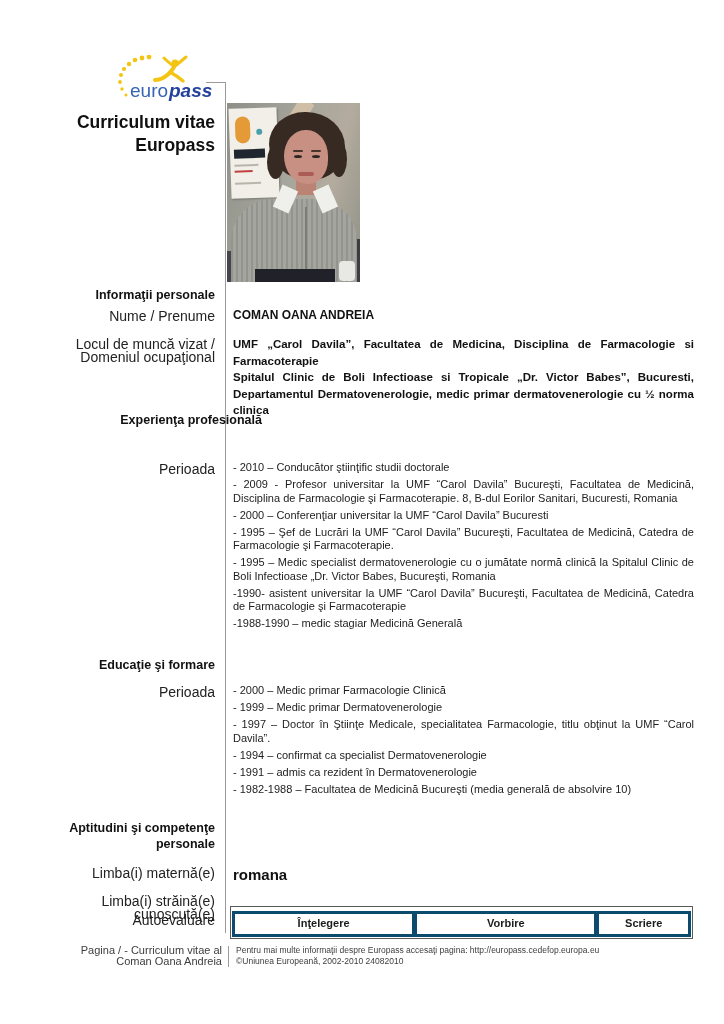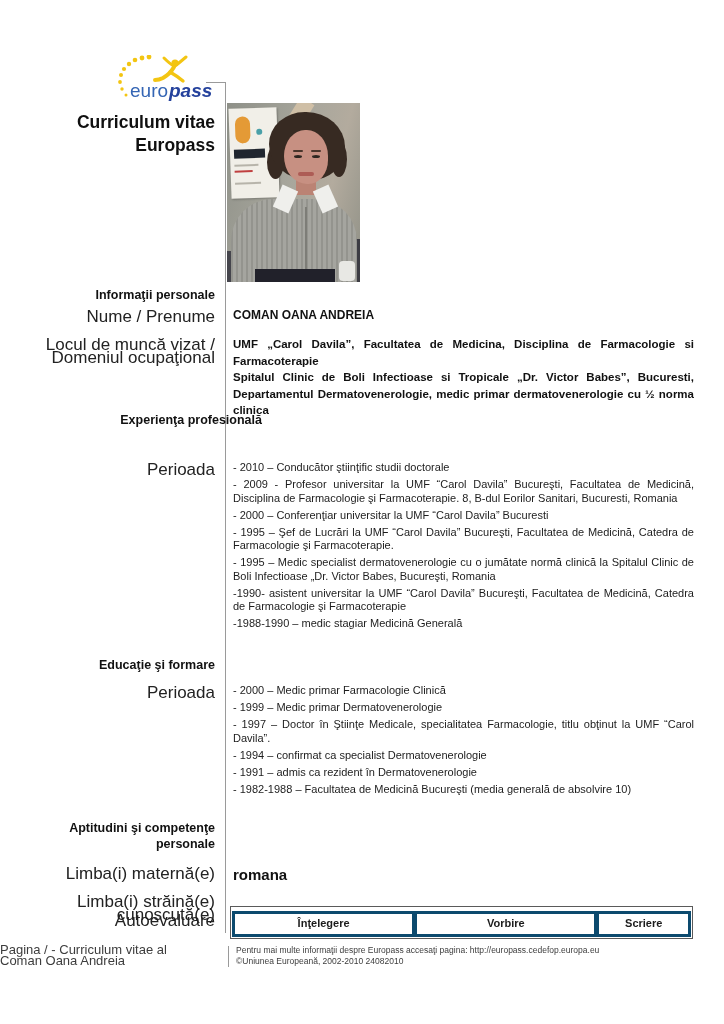--- a/index.html
+++ b/index.html
@@ -4,21 +4,21 @@
 <style>
   * { margin:0; padding:0; box-sizing:border-box; }
   html, body { width:724px; height:1024px; background:#ffffff; }
   body { font-family:"Liberation Sans","DejaVu Sans",sans-serif; color:#1b1b1b; position:relative; overflow:hidden; }
   .abs { position:absolute; }
 
   
   .sect-heading { position:absolute; left:0; width:215px; text-align:right;
                   font-size:12.5px; font-weight:bold; line-height:16px; color:#111; }
   .lbl { position:absolute; left:0; width:215px; text-align:right;
-         font-size:17px; line-height:13px; color:#222; }
+         font-size:14px; line-height:13px; color:#222; }
 
   
   .val { position:absolute; left:233px; width:461px; }
 
   .title-block { position:absolute; left:0; top:111px; width:215px; text-align:right;
                  font-size:17.5px; font-weight:bold; line-height:23px; color:#101010; }
 
   .divider-v { position:absolute; background:#9a9a9a; width:1px; }
   .divider-h { position:absolute; background:#9a9a9a; height:1px; }
 
@@ -30,22 +30,22 @@
   .mt-value { font-size:15px; font-weight:bold; color:#111; }
 
   
   .sa-table { border:1px solid #5a5a5a; padding:4px 1px 1px 1px; background:#fff; }
   .sa-row { display:flex; }
   .sa-cell { border:3px solid #0c4a6e; text-align:center; font-weight:bold;
              font-size:11px; line-height:13px; padding:3px 0 4px 0; }
   .sa-cell + .sa-cell { margin-left:-1px; }
 
   
-  .footer-left { position:absolute; left:0; top:945px; width:222px; 
-                 font-size:13px; line-height:10.5px; color:#3d3d3d; }
+  .footer-left { position:absolute; left:0; top:945px; width:222px; text-align:right;
+                 font-size:11px; line-height:10.5px; color:#3d3d3d; }
   .footer-right { position:absolute; left:236px; top:945px; width:458px;
                   font-size:8.5px; line-height:10.5px; color:#3d3d3d; }
 
   
   .photo { position:absolute; left:227px; top:103px; width:133px; height:179px;
            overflow:hidden; background:linear-gradient(105deg,#8e9088 0%,#a7a69c 45%,#b3ab9e 70%,#8f9086 100%); }
   .photo * { position:absolute; }
   .ph-poster { left:3px; top:5px; width:48px; height:90px; background:#f1efe8;
                transform:rotate(-2deg); box-shadow:1px 1px 2px rgba(0,0,0,.25); }
   .ph-poster-blob { left:6px; top:8px; width:15px; height:27px; background:#e49a36; border-radius:8px; }

